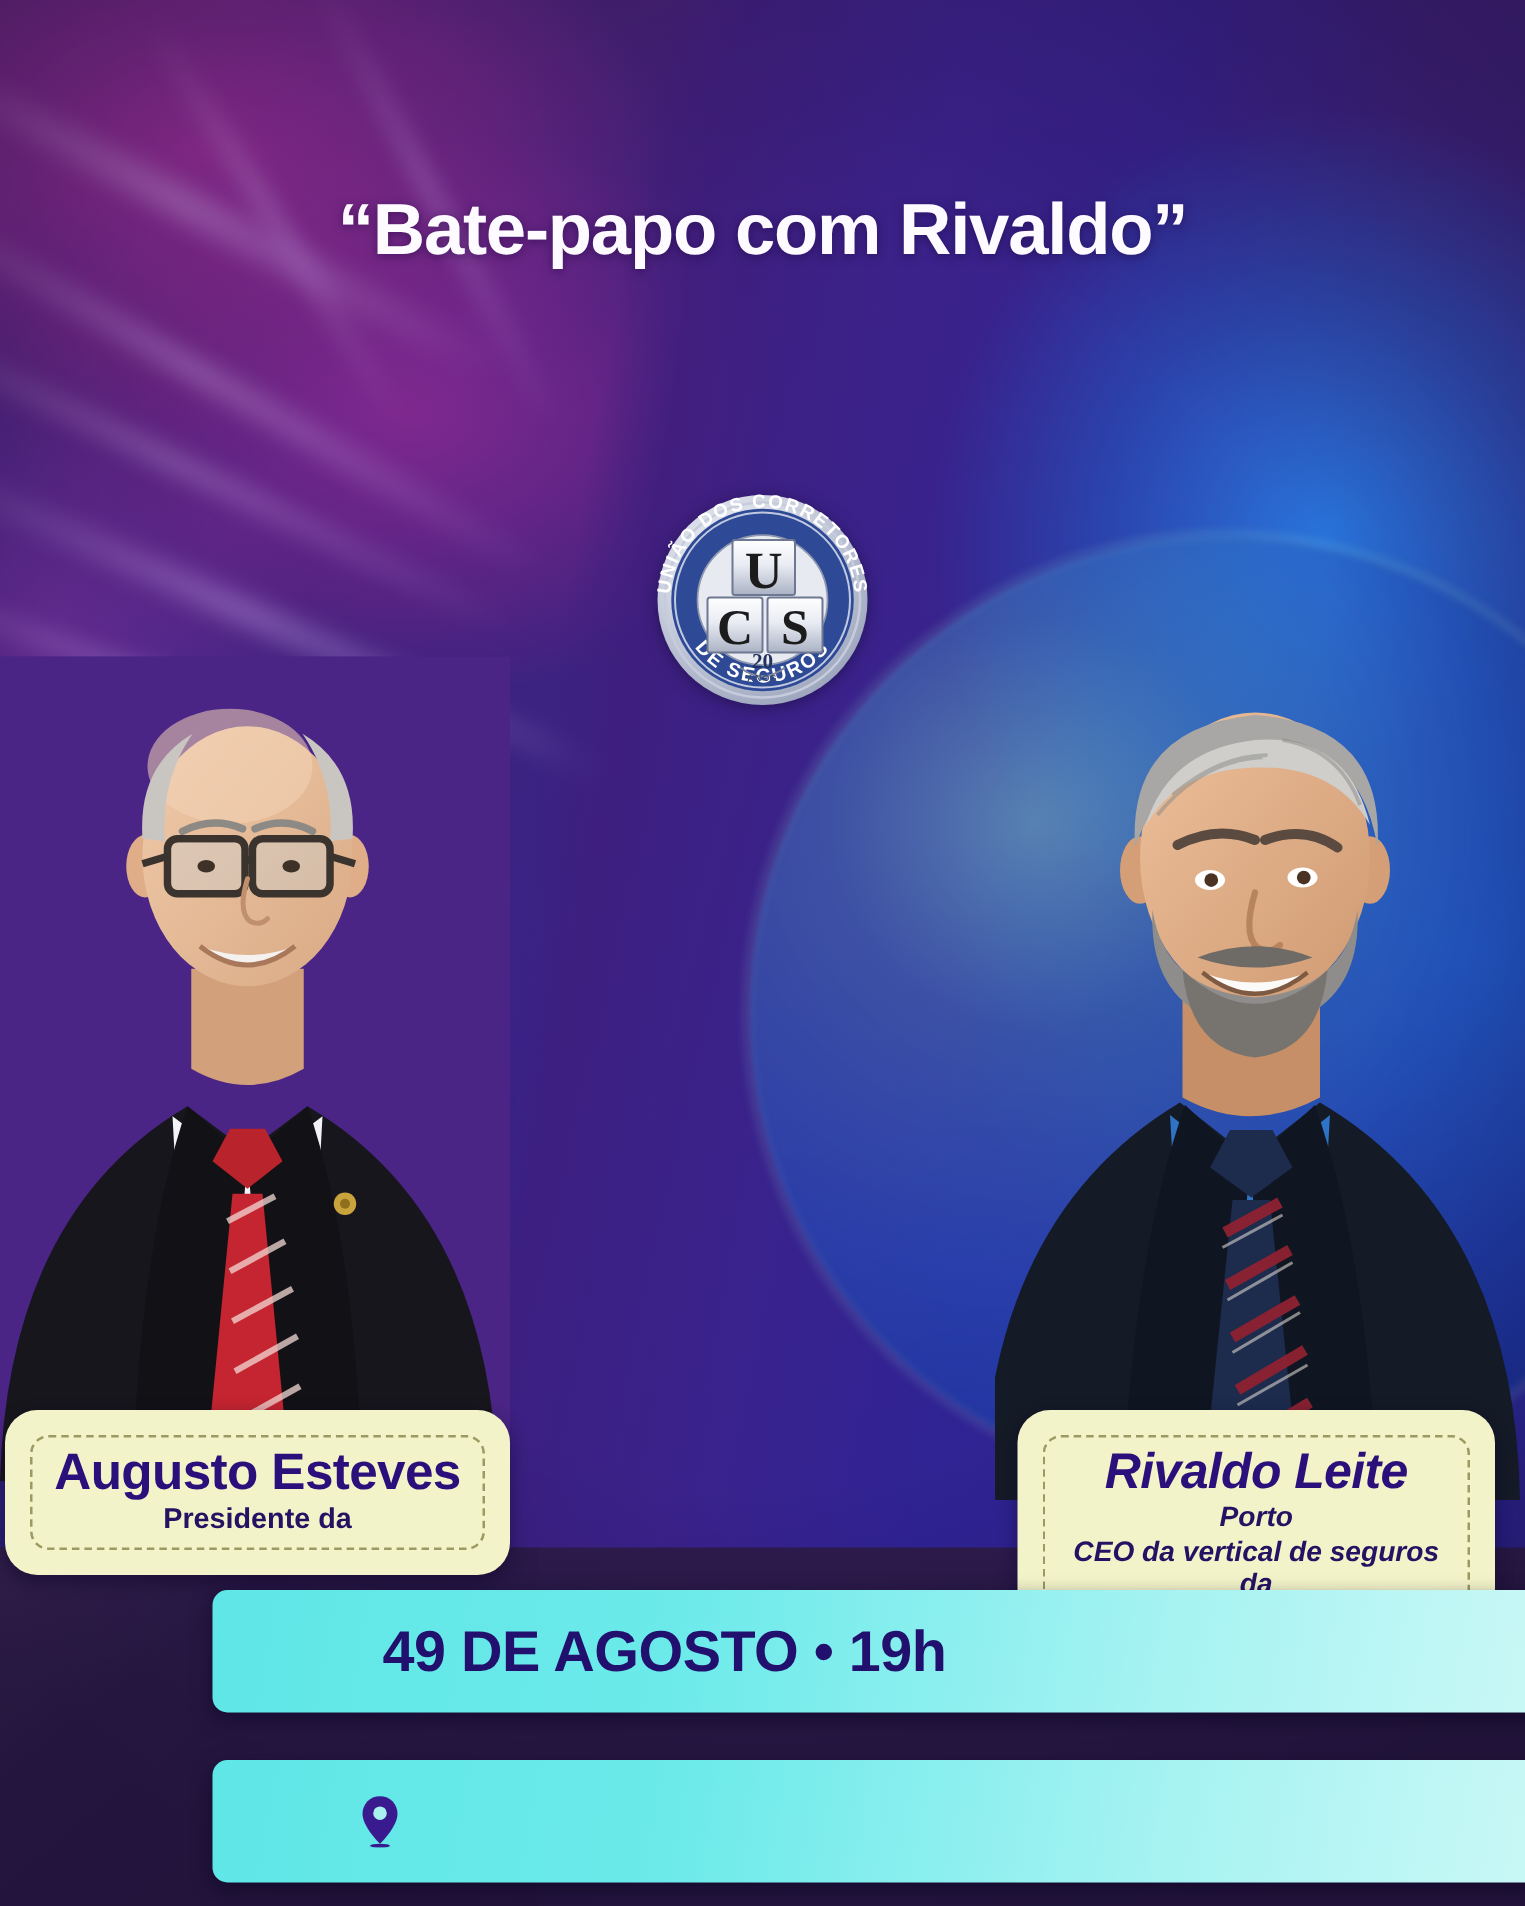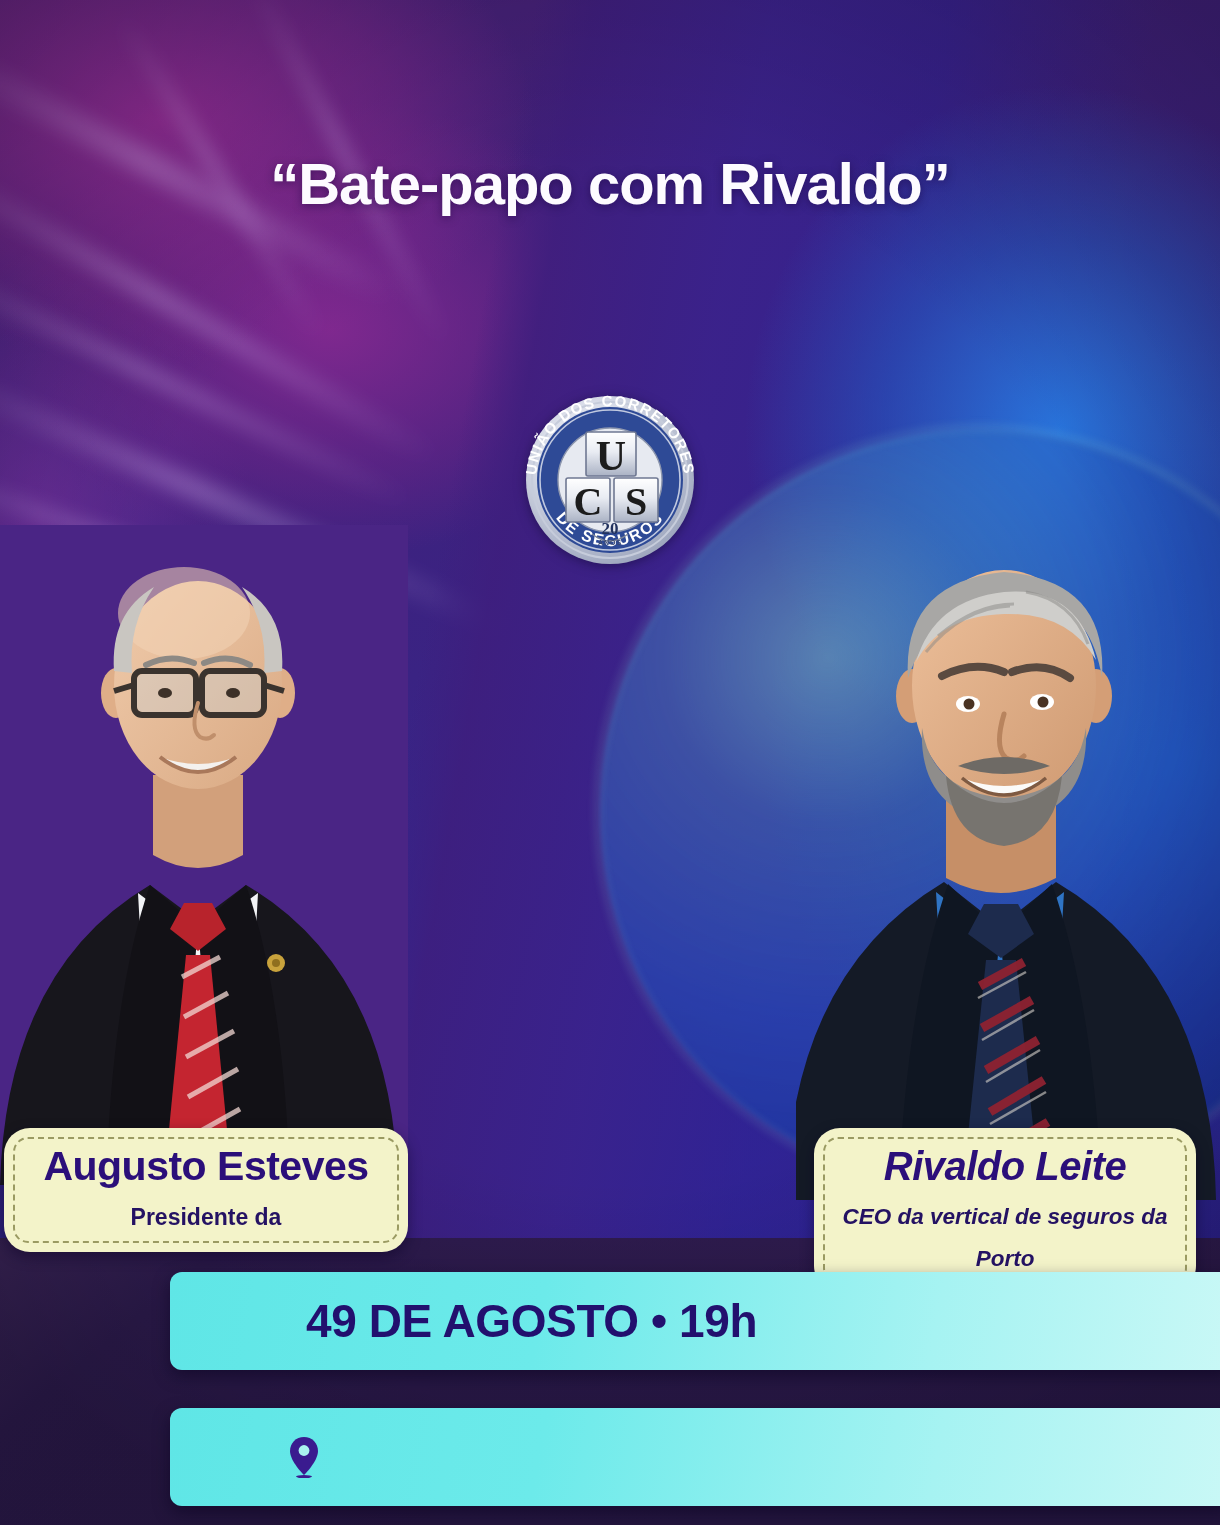--- a/index.html
+++ b/index.html
@@ -113,36 +113,36 @@
   .p-left  { left:-12px; top:525px; width:420px; height:660px; }
   .p-right { right:-6px; top:500px; width:430px; height:700px; }
   .portrait svg { display:block; width:100%; height:100%; }
 
   
   .badge {
     position:absolute; z-index:9;
     background:#f3f3c9;
     border-radius:26px;
     box-shadow:0 5px 14px rgba(10,2,35,.45);
-    padding:9px;
+    padding:20px;
   }
   .badge-inner {
     border:2px dashed #9a9a62;
     border-radius:15px;
     padding:7px 10px 10px;
     text-align:center;
   }
   .badge-name {
     color:#2b0f7a; font-weight:700; line-height:1.02;
     font-size:41px; letter-spacing:-.5px; white-space:nowrap;
     font-family:"Liberation Sans", sans-serif;
   }
   .badge-role {
     color:#241263; font-weight:700; line-height:1.12;
-    font-size:23px; margin-top:17px;
+    font-size:23px; margin-top:3px;
     font-family:"Liberation Sans", sans-serif;
   }
   .badge-left  { left:4px;  top:1128px; width:404px; }
   .badge-right { left:814px; top:1128px; width:382px;font-style:italic; }
   .badge-right .badge-name { font-size:40px; }
   .badge-right .badge-role { font-size:22.5px; }
 
   
   .banner {
     position:absolute; z-index:10;
@@ -386,22 +386,22 @@
   <div class="badge badge-left">
     <div class="badge-inner">
       <div class="badge-name">Augusto Esteves</div>
       <div class="badge-role">Presidente da</div>
     </div>
   </div>
 
   <div class="badge badge-right">
     <div class="badge-inner">
       <div class="badge-name">Rivaldo Leite</div>
+      <div class="badge-role">Porto</div>
       <div class="badge-role">CEO da vertical de seguros da</div>
-      <div class="badge-role">Porto</div>
     </div>
   </div>
 
   <div class="banner banner-date">
     <span class="b-text">49 DE AGOSTO • 19h</span>
   </div>
 
   <div class="banner banner-loc">
     <svg class="pin-icon" viewBox="0 0 32 42" xmlns="http://www.w3.org/2000/svg">
       <path d="M16 1 C8 1 2 7.2 2 15 c0 10.5 14 24 14 24 s14 -13.5 14 -24 C30 7.2 24 1 16 1 z" fill="#3a1b8f"></path>

